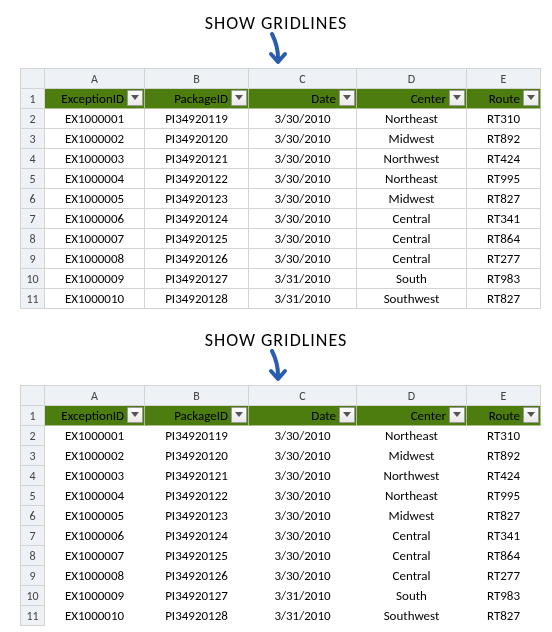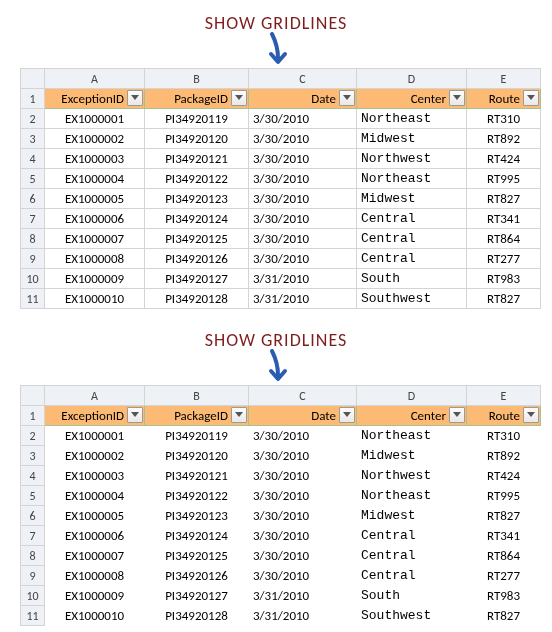--- a/index.html
+++ b/index.html
@@ -9,21 +9,21 @@
     font-family: Calibri, Arial, sans-serif;
     font-size: 13px;
     background: #fff;
     color: #000;
     width: 552px;
   }
   .title {
     text-align: center;
     font-size: 18px;
     letter-spacing: 1px;
-    color: #7f1d1d;
+    color: #000000;
     margin: 2px 0 0 0;
   }
   .arrow-wrap {
     display: flex;
     justify-content: center;
     margin: -2px 0 2px 0;
   }
   .sheet {
     border-collapse: collapse;
     width: 100%;
@@ -53,21 +53,21 @@
     color: #444;
     font-size: 12px;
   }
   .row-head { width: 24px; }
   .col-A { width: 100px; }
   .col-B { width: 104px; }
   .col-C { width: 108px; }
   .col-D { width: 110px; }
   .col-E { width: 74px; }
   .header-cell {
-    background: #fdba74;
+    background: #4d7c0f;
     border: 1px solid #aac18f !important;
     position: relative;
     padding-right: 20px !important;
   }
   .header-cell .label {
     display: block;
     text-align: right;
   }
   .filter-btn {
     position: absolute;
@@ -77,22 +77,22 @@
     height: 16px;
     background: linear-gradient(#fdfdfd,#e8e8e8);
     border: 1px solid #9a9a9a;
     border-radius: 1px;
     display: flex;
     align-items: center;
     justify-content: center;
   }
   .filter-btn svg { display:block; }
   .c-left { text-align: center; }
-  .c-right { text-align: left; }
-  .c-center { text-align: left; font-family: Liberation Mono, monospace; }
+  .c-right { text-align: center; }
+  .c-center { text-align: center; }
   .spacer { height: 18px; }
 </style>
 </head>
 <body>
 
 <div class="title">SHOW GRIDLINES</div>
 <div class="arrow-wrap">
   <svg width="40" height="34" viewBox="0 0 40 34">
     <path d="M16 2 C 20 10, 22 18, 22 26" stroke="#2a5db0" stroke-width="4" fill="none" stroke-linecap="round"></path>
     <path d="M15 22 L22 30 L29 22" stroke="#2a5db0" stroke-width="4" fill="none" stroke-linecap="round" stroke-linejoin="round"></path>

